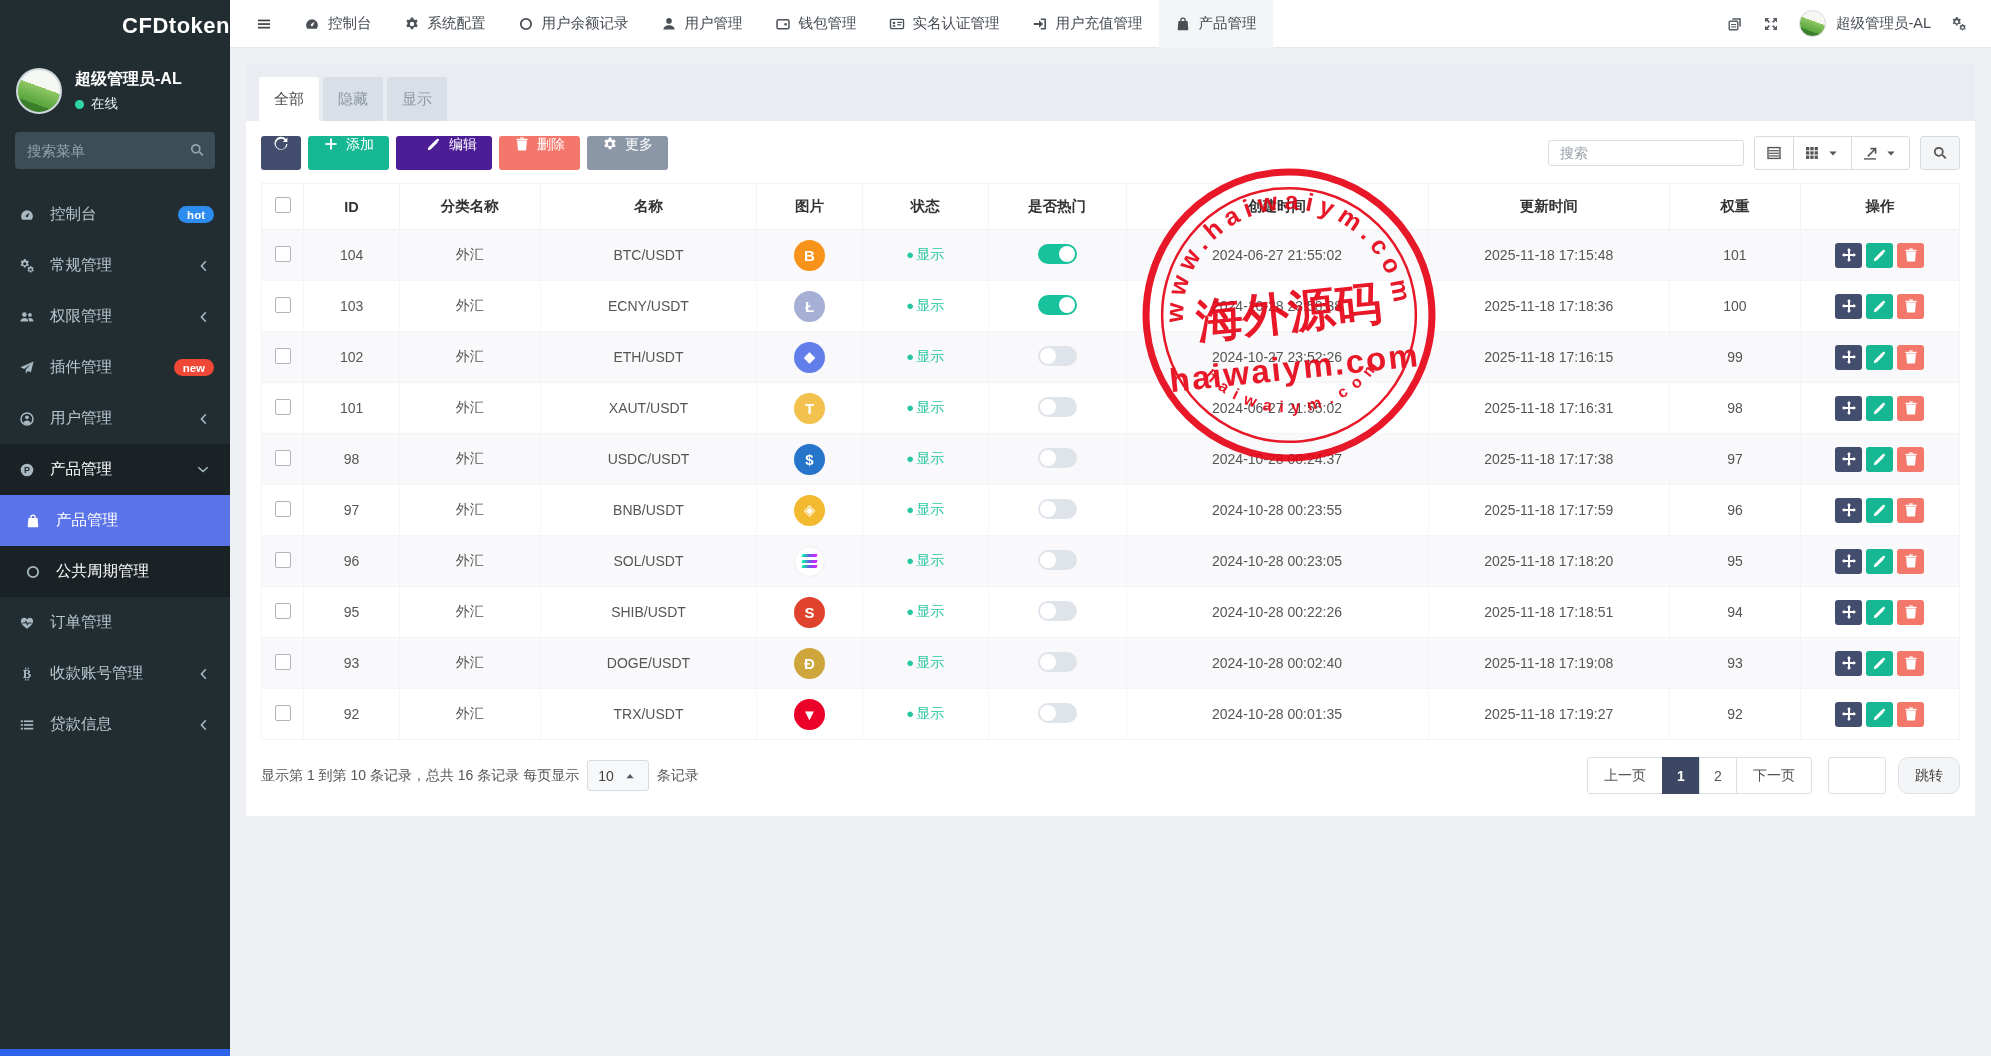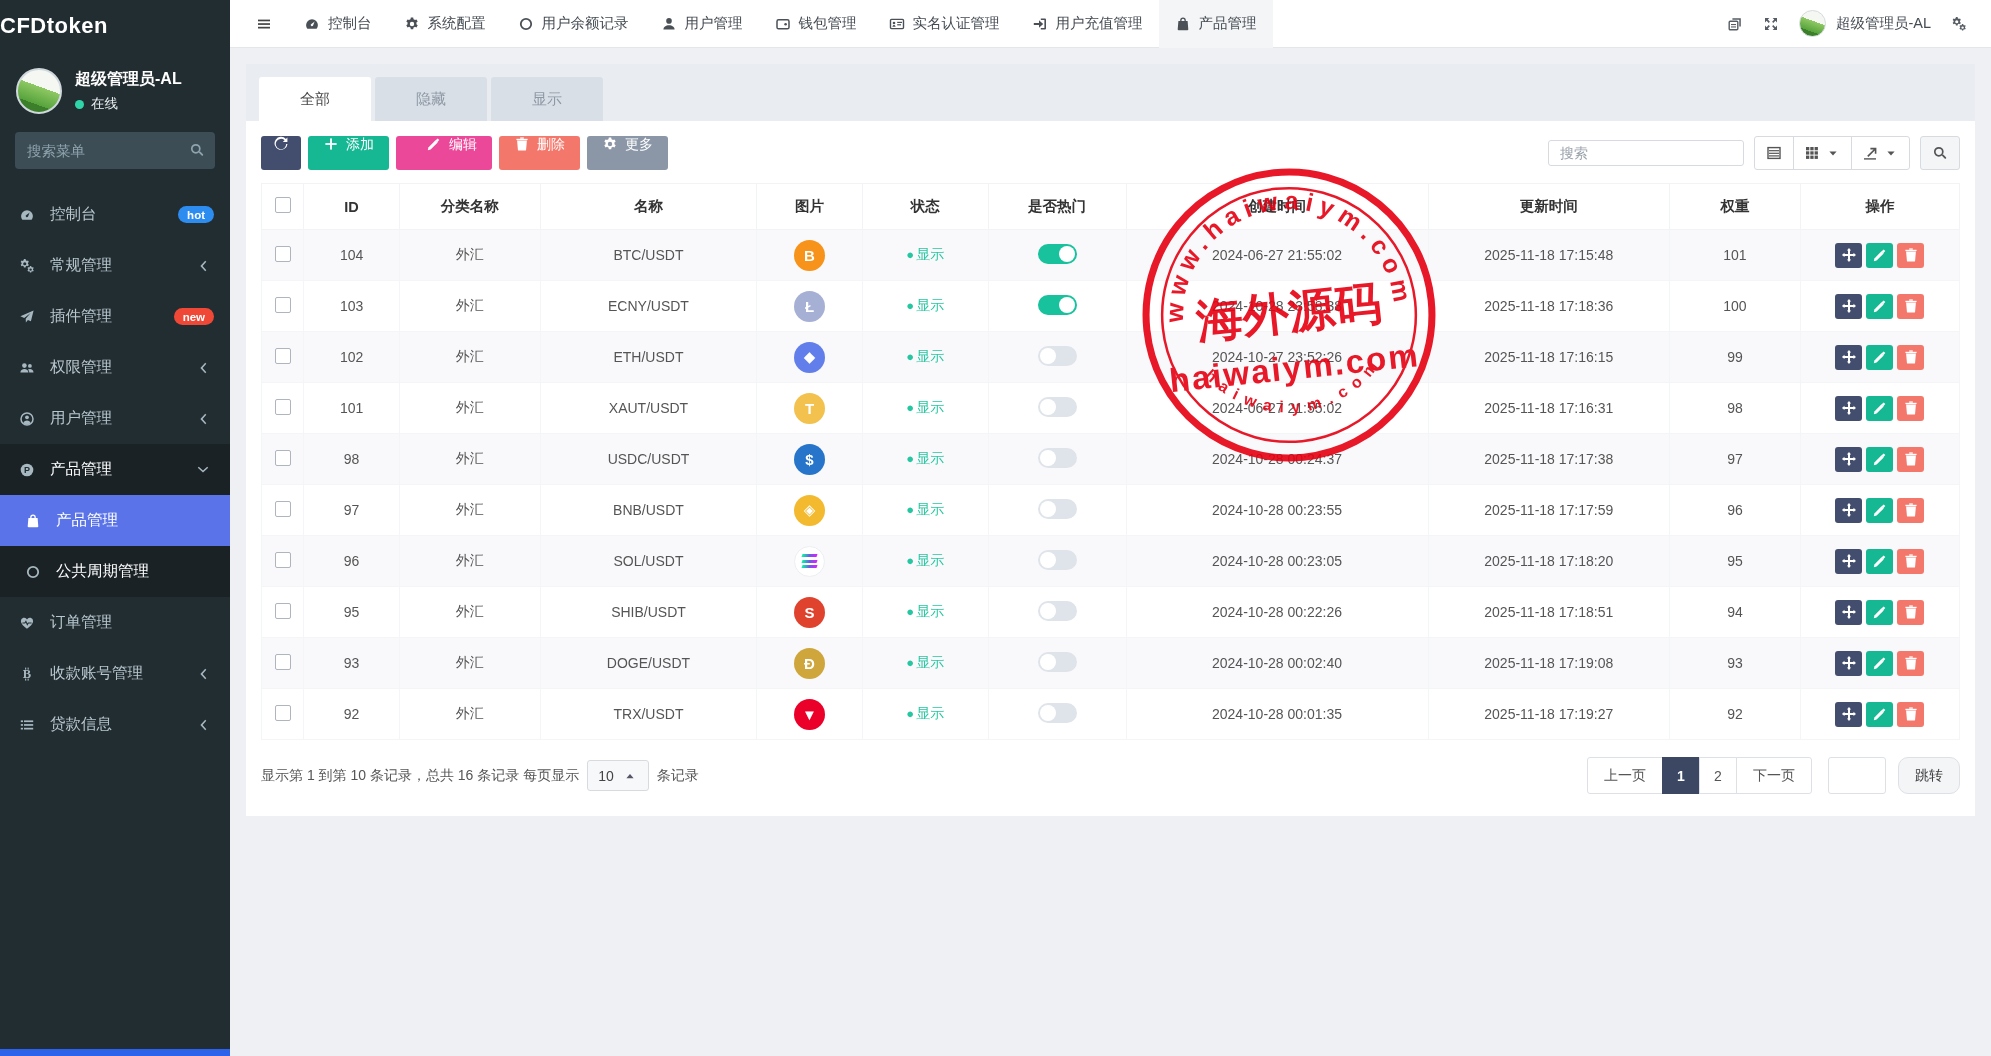--- a/index.html
+++ b/index.html
@@ -4,21 +4,21 @@
 <style>
   * { margin:0; padding:0; box-sizing:border-box; }
   html,body { width:1991px; height:1056px; overflow:hidden;
     font-family:"Liberation Sans","DejaVu Sans",sans-serif; background:#eef0f4; }
   .icon svg { display:block; }
   .icon { display:inline-flex; align-items:center; justify-content:center; }
 
   
   .sidebar { position:fixed; left:0; top:0; width:230px; height:1056px;
     background:#222d32; color:#b8c7ce; z-index:5; }
-  .logo { height:52px; line-height:52px; text-align:left; color:#fff;
+  .logo { height:52px; line-height:52px; text-align:right; color:#fff;
     font-size:22px; font-weight:bold; letter-spacing:.5px; background:#222d32; cursor:pointer; }
   .user-panel { display:flex; align-items:center; gap:13px; padding:16px 16px 10px; }
   .avatar { width:46px; height:46px; border-radius:50%; flex:none;
     background:linear-gradient(200deg,#f5f8f2 42%,#8ec863 42%,#57a33c 75%,#3c7f2a 75%);
     border:2px solid #cfd8dc; }
   .uname { color:#fff; font-weight:bold; font-size:16px; }
   .ustatus { margin-top:5px; font-size:13.5px; color:#e8eef0; display:flex; align-items:center; gap:7px; }
   .ustatus .dot { width:9px; height:9px; border-radius:50%; background:#2fd5a9; display:inline-block; }
   .side-search { position:relative; margin:8px 15px 20px; }
   .side-search input { width:100%; height:37px; background:#3c4d56; border:none; border-radius:4px;
@@ -49,32 +49,32 @@
   .nav-right { margin-left:auto; display:flex; align-items:center; gap:20px; padding-right:14px; }
   .nav-right .icon { color:#565c63; cursor:pointer; }
   .mini-avatar { width:27px; height:27px; border-radius:50%;
     background:linear-gradient(200deg,#f5f8f2 42%,#8ec863 42%,#57a33c 75%,#3c7f2a 75%);
     border:1px solid #d5dadd; cursor:pointer; }
   .nav-user { font-size:14.5px; color:#454b52; margin-left:-10px; cursor:pointer; }
 
   
   .content { position:relative; padding:16px 16px 0; height:1008px; }
   .tabs { display:flex; gap:4px; background:#e9edf2; padding:13px 0 0 13px; height:57px; }
-  .tab { padding:0 41px; height:44px; line-height:44px; font-size:15px; color:#8d97a3;
+  .tab { padding:0 15px; height:44px; line-height:44px; font-size:15px; color:#8d97a3;
     background:#d9dfe7; border-radius:3px 3px 0 0; cursor:pointer; }
   .tab.active { background:#fff; color:#4a4a4a; }
   .card { background:#fff; padding:15px 15px 22px; }
 
   .toolbar { display:flex; align-items:center; }
   .btn { height:34px; border:none; border-radius:3px; color:#fff; font-size:14px;
     display:inline-flex; align-items:flex-start; gap:7px; padding:0 15px; margin-right:7px; cursor:pointer; }
   .btn .icon { color:#fff; }
   .btn-refresh { background:#434e6e; width:40px; padding:0; justify-content:center; }
   .btn-add { background:#16b893; }
-  .btn-edit { background:#ec4899;padding-left:30px; }
+  .btn-edit { background:#4c1d95;padding-left:30px; }
   .btn-del { background:#f4776b; }
   .btn-more { background:#8b96a7; }
   .toolbar-right { margin-left:auto; display:flex; align-items:center; }
   .search-input { width:196px; height:26px; border:1px solid #d7dbe0; border-radius:3px;
     padding:0 11px; font-size:14px; color:#555; outline:none; }
   .search-input::placeholder { color:#9aa2ab; }
   .btn-group { display:flex; margin-left:10px; }
   .tool-btn { height:34px; min-width:40px; background:#fff; border:1px solid #d7dbe0;
     display:inline-flex; align-items:center; justify-content:center; gap:5px; color:#555;
     padding:0 10px; margin-left:-1px; cursor:pointer; }
@@ -174,41 +174,41 @@
         <span class="lbl">常规管理</span>
         <span class="icon chev">
           <svg viewBox="0 0 16 16" width="16" height="16" fill="currentColor">
             <path d="M10.2 2.8 5.4 8l4.8 5.2 1.1-1L7.6 8l3.7-4.2z"></path>
           </svg>
         </span>
       </div>
       <div class="side-item">
         <span class="icon">
           <svg viewBox="0 0 16 16" width="16" height="16" fill="currentColor">
-            <path d="M14.6 1.6 1.4 7.3l3.8 1.6 6.4-5-4.9 5.8.2 3.9 2-2.6 3 1.3z"></path>
-          </svg>
-        </span>
-        <span class="lbl">插件管理</span>
-        <span class="badge" style="background: rgb(239, 72, 54);">new</span>
-      </div>
-      <div class="side-item">
-        <span class="icon">
-          <svg viewBox="0 0 16 16" width="16" height="16" fill="currentColor">
             <circle cx="5.4" cy="5.6" r="2.3"></circle>
             <circle cx="10.9" cy="5.9" r="1.9"></circle>
             <path d="M1.4 12.6c0-2.2 1.8-3.6 4-3.6s4 1.4 4 3.6z"></path>
             <path d="M10.2 12.6c0-1.3-.5-2.3-1.3-3 .6-.3 1.3-.5 2-.5 2 0 3.6 1.2 3.6 3.5z"></path>
           </svg>
         </span>
         <span class="lbl">权限管理</span>
         <span class="icon chev">
           <svg viewBox="0 0 16 16" width="16" height="16" fill="currentColor">
             <path d="M10.2 2.8 5.4 8l4.8 5.2 1.1-1L7.6 8l3.7-4.2z"></path>
           </svg>
         </span>
+      </div>
+      <div class="side-item">
+        <span class="icon">
+          <svg viewBox="0 0 16 16" width="16" height="16" fill="currentColor">
+            <path d="M14.6 1.6 1.4 7.3l3.8 1.6 6.4-5-4.9 5.8.2 3.9 2-2.6 3 1.3z"></path>
+          </svg>
+        </span>
+        <span class="lbl">插件管理</span>
+        <span class="badge" style="background: rgb(239, 72, 54);">new</span>
       </div>
       <div class="side-item">
         <span class="icon">
           <svg viewBox="0 0 16 16" width="16" height="16" fill="currentColor">
             <circle cx="8" cy="8" r="6" fill="none" stroke="currentColor" stroke-width="1.5"></circle>
             <circle cx="8" cy="6.3" r="1.9"></circle>
             <path d="M4.3 12.2c.4-1.8 1.9-2.8 3.7-2.8s3.3 1 3.7 2.8a6 6 0 0 1-7.4 0z"></path>
           </svg>
         </span>
         <span class="lbl">用户管理</span>

